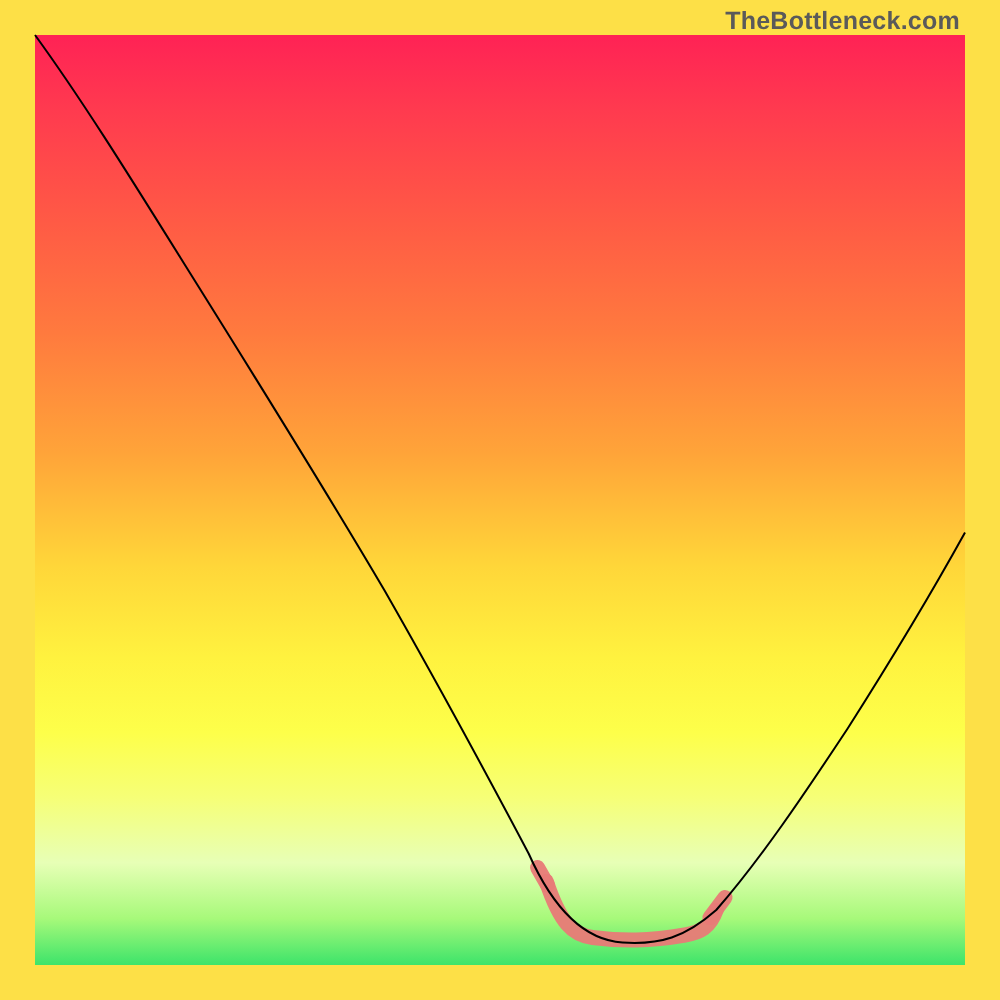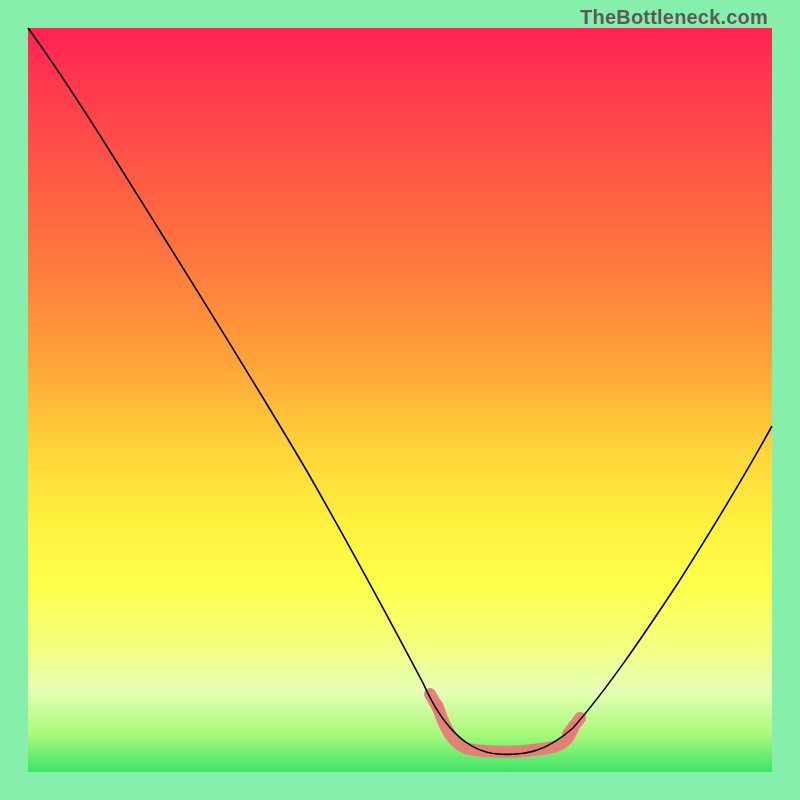--- a/index.html
+++ b/index.html
@@ -8,21 +8,21 @@
     width: 800px;
     height: 800px;
     background: #000;
     overflow: hidden;
     font-family: Arial, Helvetica, sans-serif;
   }
   .frame {
     position: relative;
     width: 800px;
     height: 800px;
-    background: #86efac;
+    background: #fde047;
   }
   .plot-area {
     position: absolute;
     left: 28px;
     top: 28px;
     width: 744px;
     height: 744px;
     
     background: linear-gradient(to bottom,
       #ff2255 0%,

